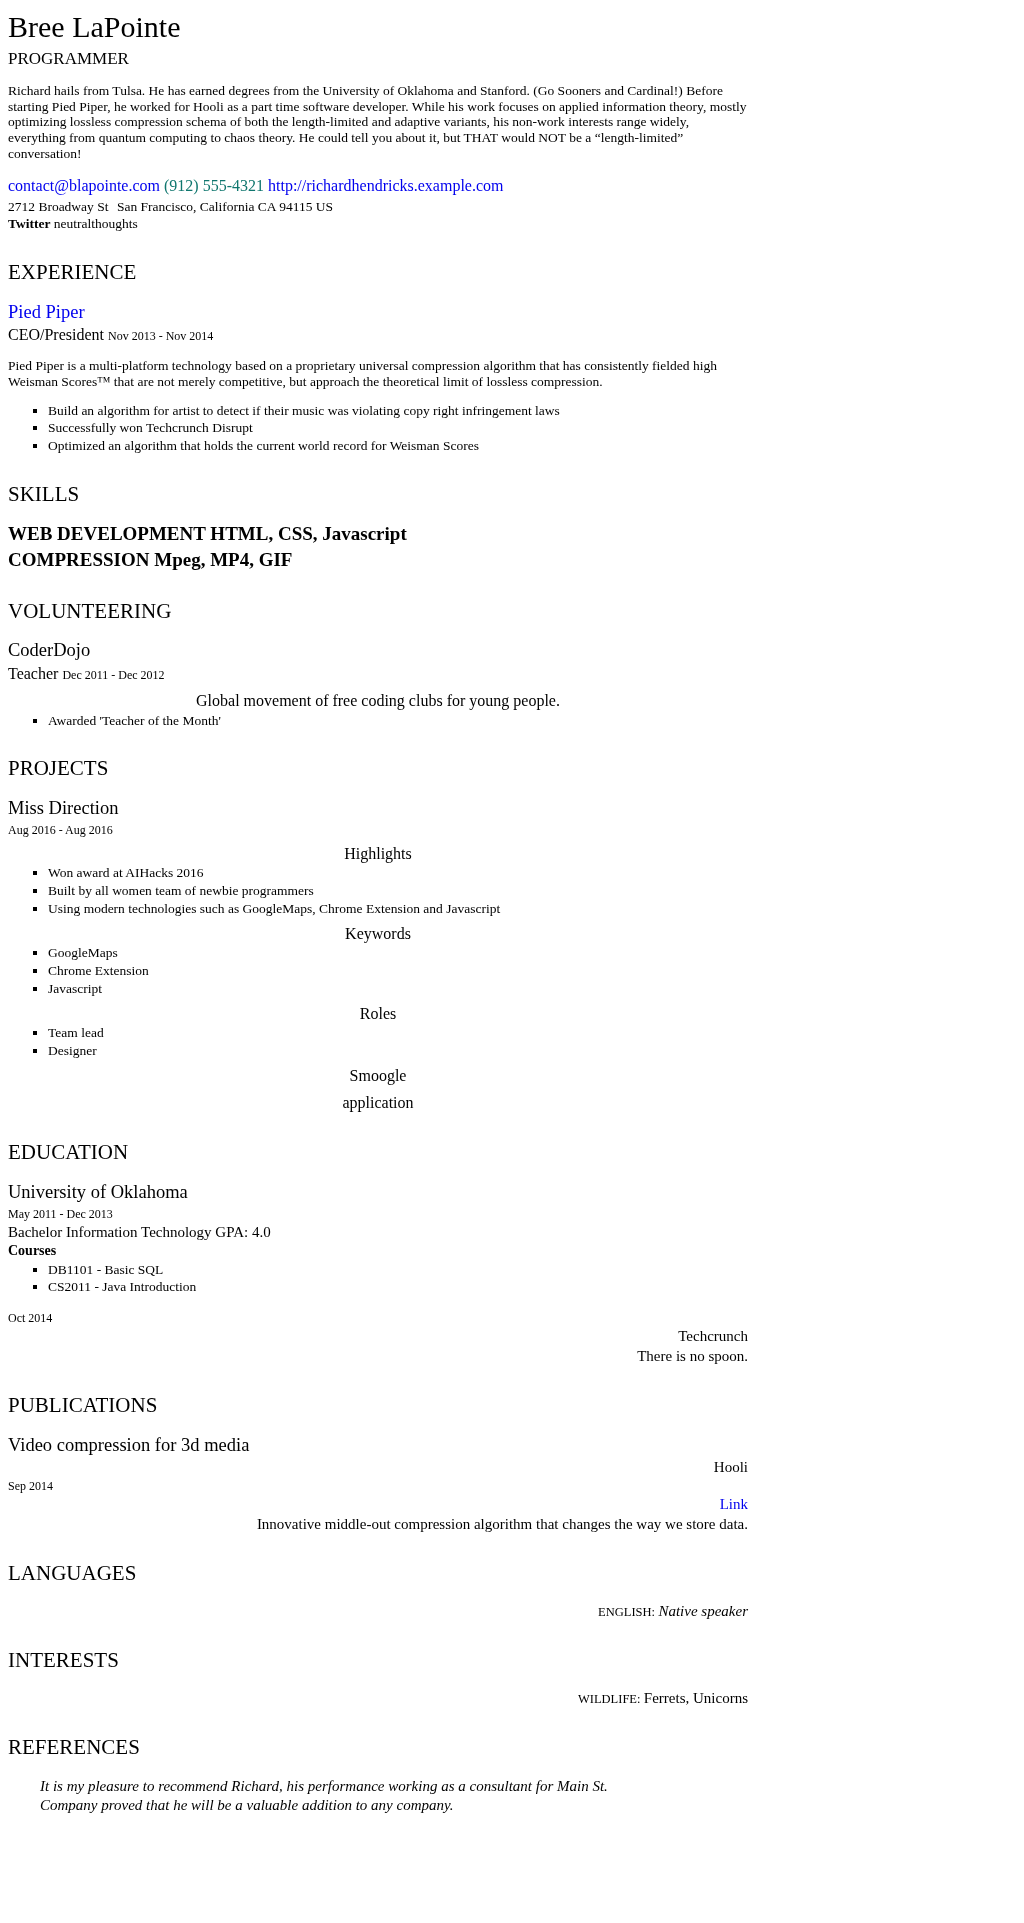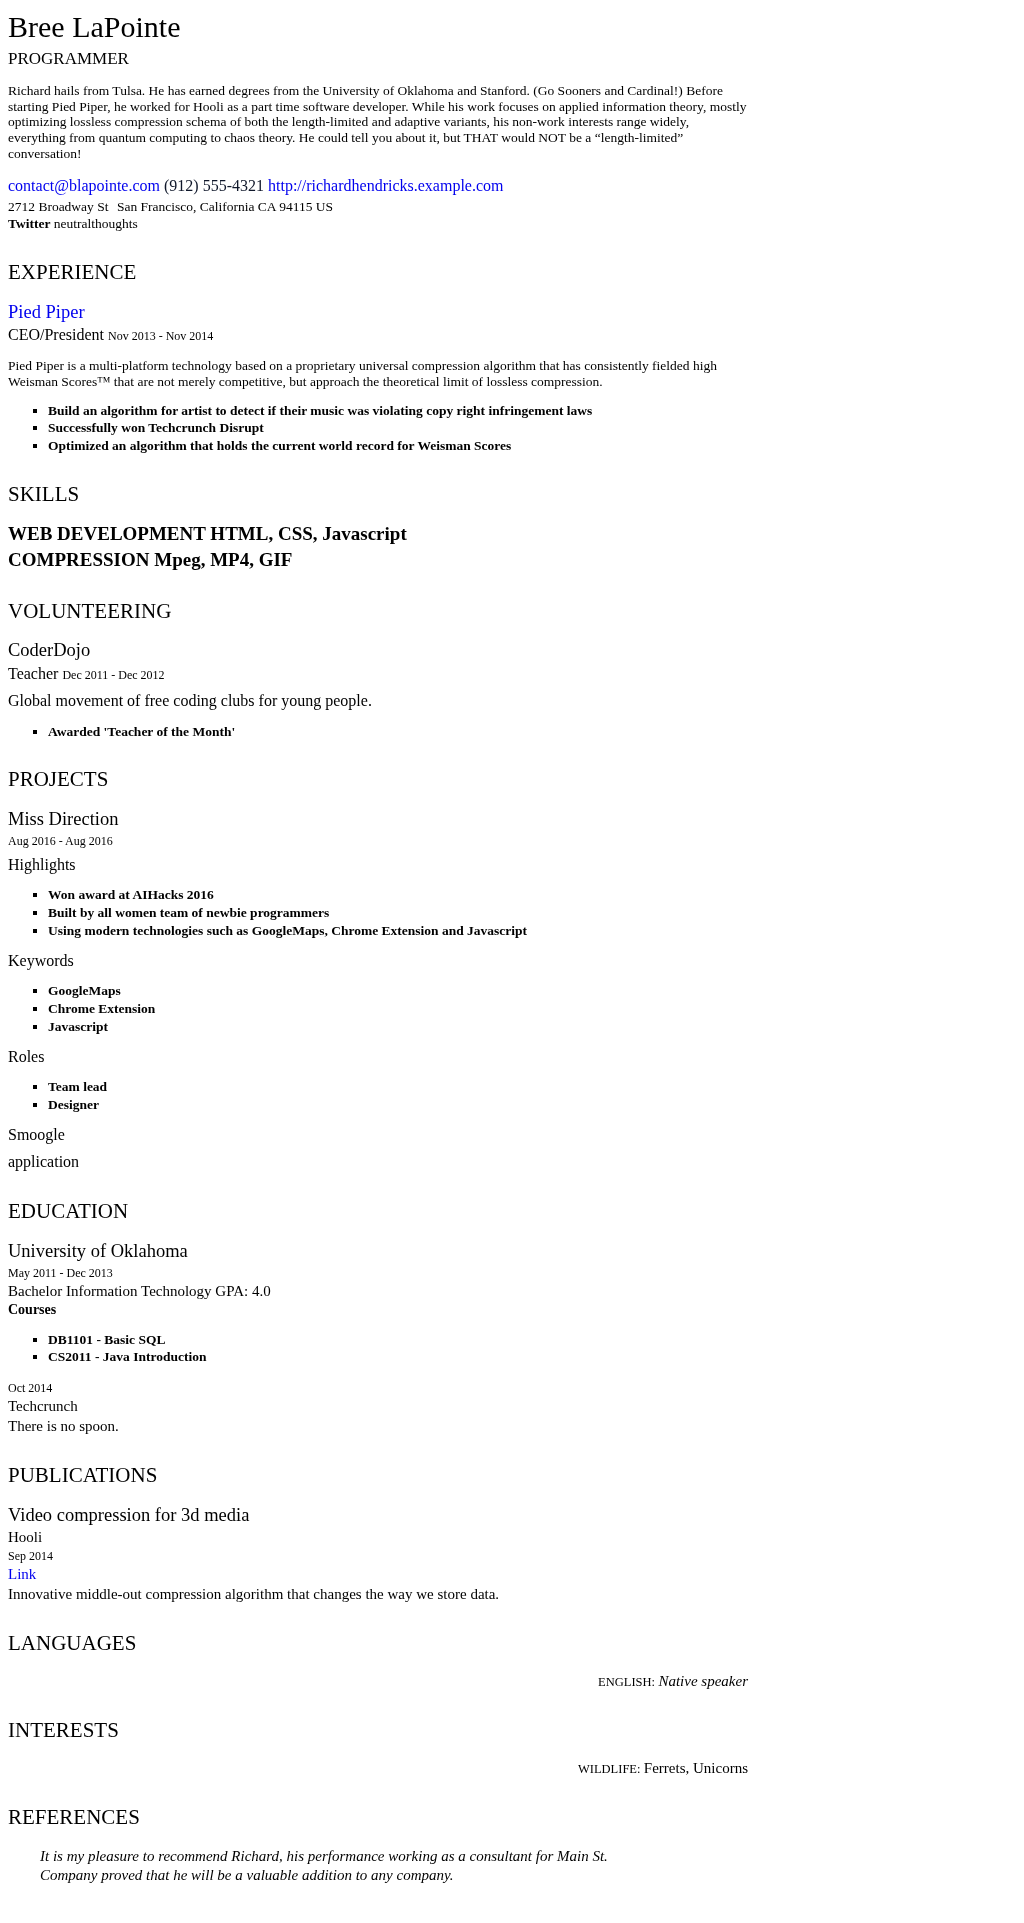--- a/index.html
+++ b/index.html
@@ -20,54 +20,53 @@
     font-size: 30px;
     font-weight: normal;
     margin: 2px 0 6px 0;
     line-height: 1.1;
   }
   .label { font-size: 17px; margin: 0 0 14px 0; }
 
   p.summary { margin: 14px 0; }
 
   .contact-line { font-size: 16px; margin: 15px 0 3px 0; }
-  .contact-line .phone { color: #0f172a; }
+  .contact-line .phone { color: #0f766e; }
   .address-line { font-size: 13.5px; margin: 0 0 2px 0; }
   .address-line .street { margin-right: 5px; }
   .profile-line { font-size: 13.5px; margin: 0 0 2px 0; }
   .profile-line .network { font-weight: bold; }
 
   h2.section {
     font-size: 21px;
     font-weight: normal;
     margin: 28px 0 17px 0;
   }
 
   .item { margin: 0 0 16px 0; }
   .item-name { font-size: 18.5px; margin: 0 0 3px 0; }
   .position-line { font-size: 16px; margin: 0 0 2px 0; }
   .date { font-size: 12px; }
   .date-line { font-size: 12px; margin: 0 0 3px 0; }
-  .rubric { font-size: 16px; margin: 8px 0 2px 0; }
+  .rubric { font-size: 16px; margin: 8px 0 2px 0; text-align: center; }
   p.desc { margin: 13px 0; }
 
   ul.bullets {
-    margin: 13px 0;
+    margin: 2px 0;
     padding-left: 40px;
     list-style-type: square;
-    font-weight: bold;
   }
   ul.bullets li { margin: 0 0 2px 0; }
 
   .skill-line { font-size: 19px; margin: 0 0 3px 0; font-weight: bold; }
 
   .degree-line { font-size: 15px; margin: 0 0 2px 0; }
   .bold-label { font-size: 14px; font-weight: bold; margin: 2px 0 2px 0; }
 
-  .plain-line { font-size: 15px; margin: 0 0 2px 0; }
+  .plain-line { font-size: 15px; margin: 0 0 2px 0; text-align: right; }
 
   .small-label { font-size: 12.5px; }
   .value-italic { font-size: 15px; font-style: italic; }
   .value-plain { font-size: 15px; }
   .kv-line { margin: 0 0 16px 0; text-align: right; }
 
   blockquote.reference {
     font-size: 15px;
     font-style: italic;
     margin: 13px 0 4px 32px;

